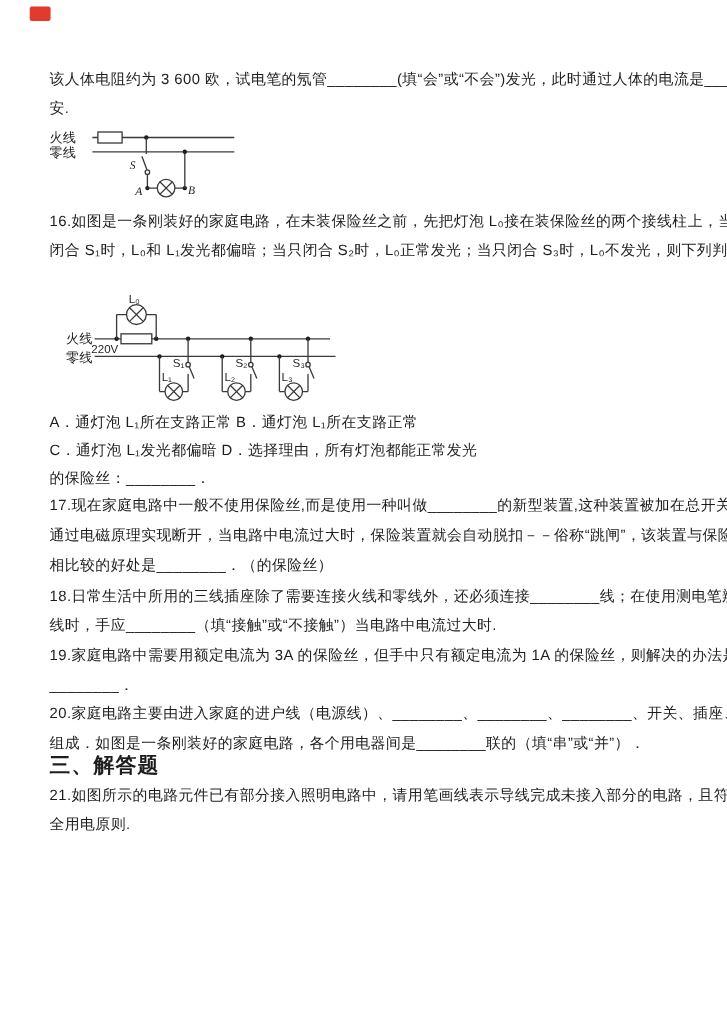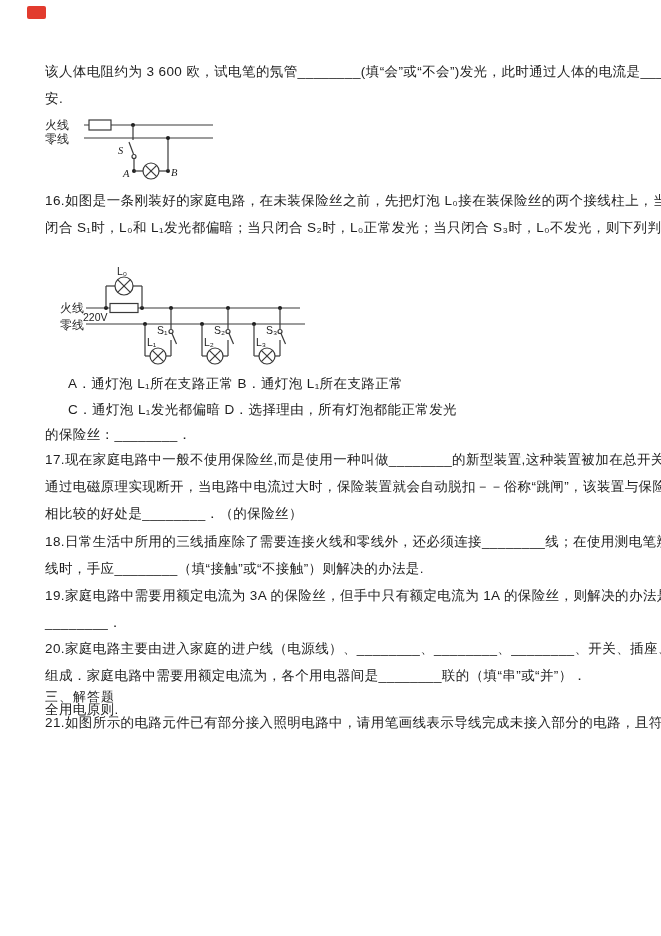--- a/index.html
+++ b/index.html
@@ -13,22 +13,22 @@
     overflow:hidden;
   }
   .line{
     position:absolute;
     left:45px;
     width:582px;
     white-space:nowrap;
     letter-spacing:0.4px;
     line-height:20px;
   }
-  .heading{font-weight:normal;font-size:13px;letter-spacing:1px;}
-  .opt-first{display:inline-block;min-width:150px;margin-left:23px;}
+  .heading{font-weight:bold;font-size:19px;letter-spacing:1px;}
+  .opt-first{display:inline-block;min-width:150px;}
   .red-flag{
     position:absolute;left:27px;top:6px;
     width:19px;height:13px;
     background:#e23b2e;
     border-radius:2px;
   }
   svg{position:absolute;}
   svg line, svg rect, svg circle, svg path{
     stroke:#3a3a3a;stroke-width:1.2;fill:none;
   }
@@ -159,26 +159,26 @@
     <span class="opt-first"><span>C．</span><span>通灯泡 L₁发光都偏暗</span></span>
     <span><span>D．</span><span>选择理由，所有灯泡都能正常发光</span></span>
   </div>
   <div class="line" style="top:425px">的保险丝：________．</div>
 
   <div class="line" style="top:450px">17.现在家庭电路中一般不使用保险丝,而是使用一种叫做________的新型装置,这种装置被加在总开关上，</div>
   <div class="line" style="top:477px">通过电磁原理实现断开，当电路中电流过大时，保险装置就会自动脱扣－－俗称“跳闸”，该装置与保险丝</div>
   <div class="line" style="top:504px">相比较的好处是________．（的保险丝）</div>
 
   <div class="line" style="top:532px">18.日常生活中所用的三线插座除了需要连接火线和零线外，还必须连接________线；在使用测电笔辨别火</div>
-  <div class="line" style="top:559px">线时，手应________（填“接触”或“不接触”）则解决的办法是.</div>
+  <div class="line" style="top:559px">线时，手应________（填“接触”或“不接触”）当电路中电流过大时.</div>
 
   <div class="line" style="top:586px">19.家庭电路中需要用额定电流为 3A 的保险丝，但手中只有额定电流为 1A 的保险丝，则解决的办法是</div>
   <div class="line" style="top:613px">________．</div>
 
   <div class="line" style="top:639px">20.家庭电路主要由进入家庭的进户线（电源线）、________、________、________、开关、插座、用电器</div>
-  <div class="line" style="top:666px">组成．家庭电路中需要用额定电流为，各个用电器间是________联的（填“串”或“并”）．</div>
+  <div class="line" style="top:666px">组成．如图是一条刚装好的家庭电路，各个用电器间是________联的（填“串”或“并”）．</div>
 
   <div class="line heading" style="top:687px">三、解答题</div>
 
   <div class="line" style="top:713px">21.如图所示的电路元件已有部分接入照明电路中，请用笔画线表示导线完成未接入部分的电路，且符合安</div>
-  <div class="line" style="top:700px">全用电原则.</div>
+  <div class="line" style="top:740px">全用电原则.</div>
 
 </div>
 
 </body></html>

